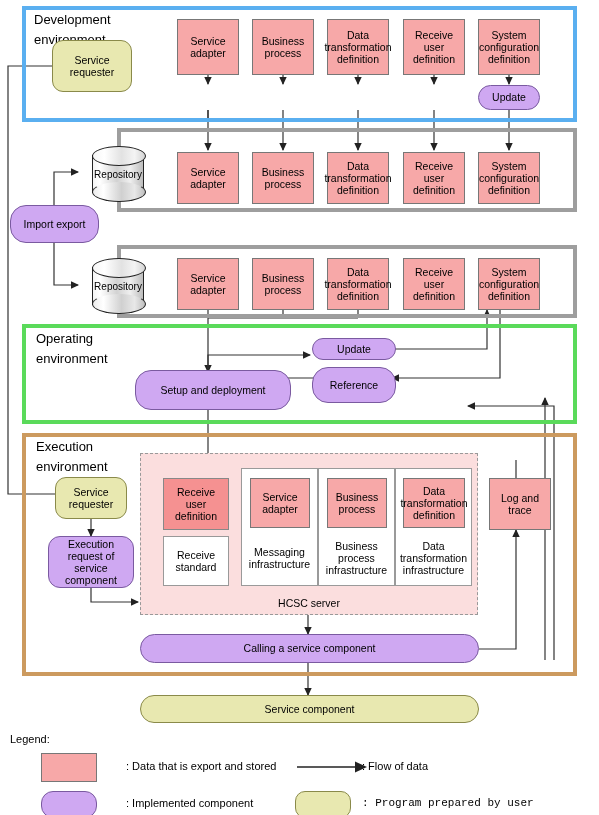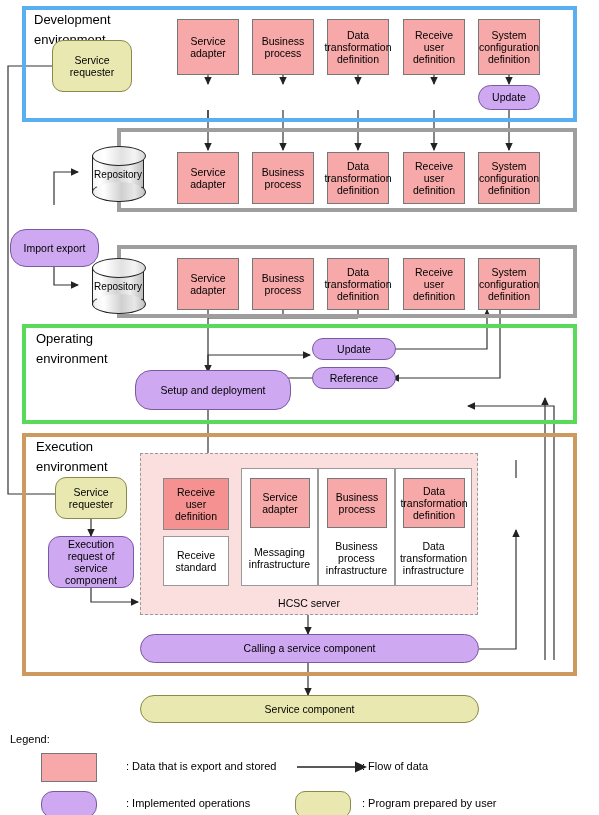--- a/index.html
+++ b/index.html
@@ -219,32 +219,32 @@
     <span style="white-space:pre-line">Receive
 user
 definition</span>
   </div>
   <div class="node n-data" style="left:478px;top:258px;width:62px;height:52px;">
     <span style="white-space:pre-line">System
 configuration
 definition</span>
   </div>
 
-  <div class="node n-op" style="left:10px;top:205px;width:89px;height:38px;margin-top:24px;">
+  <div class="node n-op" style="left:10px;top:205px;width:89px;height:38px;">
     <span>Import export</span>
   </div>
 
   <div class="env env-green" style="left:22px;top:324px;width:555px;height:100px;"></div>
   <div class="env-label" style="left:36px;top:329px;">Operating
 environment</div>
 
   <div class="node n-op" style="left:312px;top:338px;width:84px;height:22px;">
     <span>Update</span>
   </div>
-  <div class="node n-op" style="left:312px;top:367px;width:84px;height:22px;">
+  <div class="node n-op" style="left:312px;top:367px;width:84px;height:36px;">
     <span>Reference</span>
   </div>
   <div class="node n-op" style="left:135px;top:370px;width:156px;height:40px;">
     <span>Setup and deployment</span>
   </div>
 
   <div class="env env-brown" style="left:22px;top:433px;width:555px;height:243px;"></div>
   <div class="env-label" style="left:36px;top:437px;">Execution
 environment</div>
 
@@ -299,20 +299,24 @@
     <span style="white-space:pre-line">Data
 transformation
 definition</span>
   </div>
   <div class="node n-plain" style="left:395px;top:534px;width:77px;height:48px;">
     <span style="white-space:pre-line">Data
 transformation
 infrastructure</span>
   </div>
 
+  <div class="node n-data" style="left:489px;top:478px;width:62px;height:52px;">
+    <span style="white-space:pre-line">Log and
+trace</span>
+  </div>
 
   <div class="node n-op" style="left:140px;top:634px;width:339px;height:29px;">
     <span>Calling a service component</span>
   </div>
 
   <div class="node n-user" style="left:140px;top:695px;width:339px;height:28px;border-radius:14px;">
     <span>Service component</span>
   </div>
 
   <div class="legend-title" style="left:10px;top:733px;">Legend:</div>
@@ -320,18 +324,18 @@
   <div class="sw-data" style="left:41px;top:753px;width:54px;height:27px;"></div>
   <div class="legend-text" style="left:126px;top:760px;">: Data that is export and stored</div>
 
   <svg class="abs" style="left:295px;top:755px;width:75px;height:24px;" viewBox="0 0 75 24">
     <line x1="2" y1="12" x2="62" y2="12" stroke="#222" stroke-width="1.6"></line>
     <path d="M60,6.5 L72,12 L60,17.5 z" fill="#222"></path>
   </svg>
   <div class="legend-text" style="left:362px;top:760px;">: Flow of data</div>
 
   <div class="sw-op" style="left:41px;top:791px;width:54px;height:25px;"></div>
-  <div class="legend-text" style="left:126px;top:797px;">: Implemented operations</div>
+  <div class="legend-text" style="left:126px;top:797px;">: Implemented component</div>
 
   <div class="sw-user" style="left:295px;top:791px;width:54px;height:25px;"></div>
-  <div class="legend-text" style="left:362px;top:797px;">: Program prepared by user</div>
+  <div class="legend-text" style="left:362px;top:797px;font-family:Liberation Mono, monospace;">: Program prepared by user</div>
 
 </div>
 
 </body></html>

